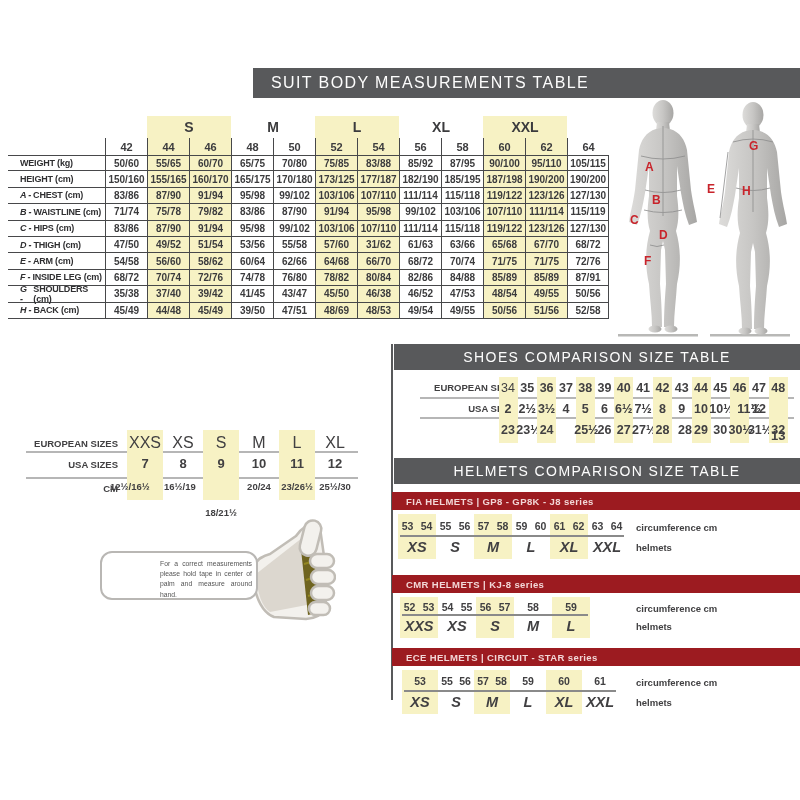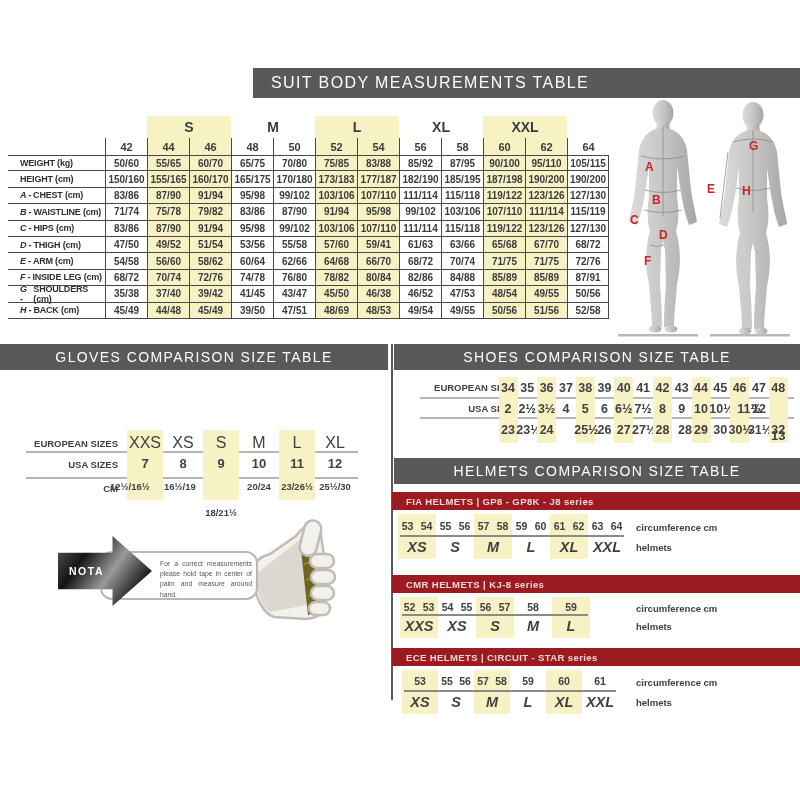--- a/index.html
+++ b/index.html
@@ -101,21 +101,21 @@
       <div class="val hl ft">95/110</div>
       <div class="val ft lc2">105/115</div>
       <div class="lab">
         <span>HEIGHT (cm)</span>
       </div>
       <div class="val">150/160</div>
       <div class="val hl">155/165</div>
       <div class="val hl">160/170</div>
       <div class="val">165/175</div>
       <div class="val">170/180</div>
-      <div class="val hl">173/183</div>
+      <div class="val hl">173/125</div>
       <div class="val hl">177/187</div>
       <div class="val">182/190</div>
       <div class="val">185/195</div>
       <div class="val hl">187/198</div>
       <div class="val hl">190/200</div>
       <div class="val lc2">190/200</div>
       <div class="lab">
         <i>A - </i>
         <span>CHEST (cm)</span>
       </div>
@@ -166,21 +166,21 @@
       <div class="lab">
         <i>D - </i>
         <span>THIGH (cm)</span>
       </div>
       <div class="val">47/50</div>
       <div class="val hl">49/52</div>
       <div class="val hl">51/54</div>
       <div class="val">53/56</div>
       <div class="val">55/58</div>
       <div class="val hl">57/60</div>
-      <div class="val hl">59/41</div>
+      <div class="val hl">31/62</div>
       <div class="val">61/63</div>
       <div class="val">63/66</div>
       <div class="val hl">65/68</div>
       <div class="val hl">67/70</div>
       <div class="val lc2">68/72</div>
       <div class="lab">
         <i>E - </i>
         <span>ARM (cm)</span>
       </div>
       <div class="val">54/58</div>
@@ -289,23 +289,20 @@
         <div class="figletter" style="left: 20px; top: 115px;">C</div>
         <div class="figletter" style="left: 49px; top: 130px;">D</div>
         <div class="figletter" style="left: 97px; top: 84px;">E</div>
         <div class="figletter" style="left: 34px; top: 156px;">F</div>
         <div class="figletter" style="left: 139px; top: 41px;">G</div>
         <div class="figletter" style="left: 132px; top: 86px;">H</div>
       </div>
   </div>
 
   <div id="gloves-sec">
-    <div class="bar" id="gloves-bar" style="left:0;top:0;">
-      <span>GLOVES COMPARISON SIZE TABLE</span>
-    </div>
     <div id="gloves-table">
         <div class="rowlab" style="left: 0px; width: 118px; top: 94px;">EUROPEAN SIZES</div>
         <div class="rowlab" style="left: 0px; width: 118px; top: 115px;">USA SIZES</div>
         <div class="rowlab" style="left: 0px; width: 118px; top: 139px;">CM</div>
         <div class="rule" style="left: 26px; width: 332px; top: 107px; height: 2px;"></div>
         <div class="rule" style="left: 26px; width: 332px; top: 133px; height: 2px;"></div>
         <div class="strip" style="left: 127px; width: 36px; top: 86px; height: 70px;"></div>
         <div class="cellv" style="left: 126px; width: 38px; top: 90px; font-size: 16px; font-weight: 500;">XXS</div>
         <div class="cellv" style="left: 126px; width: 38px; top: 112px; font-size: 13px; font-weight: bold;">7</div>
         <div class="cellv" style="left: 110px; width: 38px; top: 137px; font-size: 9.5px; font-weight: bold;">12½/16½</div>
@@ -320,23 +317,20 @@
         <div class="cellv" style="left: 240px; width: 38px; top: 112px; font-size: 13px; font-weight: bold;">10</div>
         <div class="cellv" style="left: 240px; width: 38px; top: 137px; font-size: 9.5px; font-weight: bold;">20/24</div>
         <div class="strip" style="left: 279px; width: 36px; top: 86px; height: 70px;"></div>
         <div class="cellv" style="left: 278px; width: 38px; top: 90px; font-size: 16px; font-weight: 500;">L</div>
         <div class="cellv" style="left: 278px; width: 38px; top: 112px; font-size: 13px; font-weight: bold;">11</div>
         <div class="cellv" style="left: 278px; width: 38px; top: 137px; font-size: 9.5px; font-weight: bold;">23/26½</div>
         <div class="cellv" style="left: 316px; width: 38px; top: 90px; font-size: 16px; font-weight: 500;">XL</div>
         <div class="cellv" style="left: 316px; width: 38px; top: 112px; font-size: 13px; font-weight: bold;">12</div>
         <div class="cellv" style="left: 316px; width: 38px; top: 137px; font-size: 9.5px; font-weight: bold;">25½/30</div>
       </div>
-    <div id="nota-arrow">
-      <span id="nota-label">NOTA</span>
-    </div>
     <div id="nota-box">
       <div id="nota-text">For a correct measurements please hold tape in center of palm and measure around hand.</div>
     </div>
     <svg class="abs" style="left:240px;top:172px;" width="96" height="114" viewBox="0 0 96 114">
       <g stroke="#c1bdb6" stroke-width="2.5" stroke-linejoin="round">
         <path d="M12,56 Q14,42 30,38 L56,20 Q60,14 66,10 Q76,4 80,12 L84,40 L86,92 Q80,102 66,103 L34,101 Q16,94 12,56 Z" fill="#f3f1ed"></path>
       </g>
       <path d="M16,58 L62,22 L72,88 L30,96 Q18,88 16,58 Z" fill="#dcd7cf" stroke="none"></path>
       <path d="M60,24 L72,20 L80,96 L68,99 Z" fill="#6f6420" stroke="none"></path>
       <path d="M62,32 L76,28 M64,48 L78,44 M66,64 L79,60 M68,80 L80,76" stroke="#938722" stroke-width="2" fill="none"></path>
@@ -356,21 +350,21 @@
     <div class="bar" id="shoes-bar" style="left:2px;top:0;width:406px;">
       <span>SHOES COMPARISON SIZE TABLE</span>
     </div>
     <div id="shoes-table">
         <div class="rowlab" style="left: 0px; width: 126px; top: 38px;">EUROPEAN SIZES</div>
         <div class="rowlab" style="left: 0px; width: 126px; top: 59px;">USA SIZES</div>
         <div class="rowlab" style="left: 0px; width: 126px; top: 80px;">CM</div>
         <div class="rule" style="left: 28px; width: 374px; top: 53px; height: 1.5px;"></div>
         <div class="rule" style="left: 28px; width: 374px; top: 73px; height: 1.5px;"></div>
         <div class="strip" style="left: 106.5px; width: 19px; top: 33px; height: 66px;"></div>
-        <div class="cellv" style="left: 105px; width: 22px; top: 37px; font-size: 12.5px; font-weight: bold;">34</div>
+        <div class="cellv" style="left: 105px; width: 22px; top: 37px; font-size: 12.5px; font-weight: normal;">34</div>
         <div class="cellv" style="left: 105px; width: 22px; top: 58px; font-size: 12.5px; font-weight: bold;">2</div>
         <div class="cellv" style="left: 105px; width: 22px; top: 79px; font-size: 12.5px; font-weight: bold;">23</div>
         <div class="cellv" style="left: 124.3px; width: 22px; top: 37px; font-size: 12.5px; font-weight: bold;">35</div>
         <div class="cellv" style="left: 124.3px; width: 22px; top: 58px; font-size: 12.5px; font-weight: bold;">2½</div>
         <div class="cellv" style="left: 124.3px; width: 22px; top: 79px; font-size: 12.5px; font-weight: bold;">23½</div>
         <div class="strip" style="left: 145.1px; width: 19px; top: 33px; height: 66px;"></div>
         <div class="cellv" style="left: 143.6px; width: 22px; top: 37px; font-size: 12.5px; font-weight: bold;">36</div>
         <div class="cellv" style="left: 143.6px; width: 22px; top: 58px; font-size: 12.5px; font-weight: bold;">3½</div>
         <div class="cellv" style="left: 143.6px; width: 22px; top: 79px; font-size: 12.5px; font-weight: bold;">24</div>
         <div class="cellv" style="left: 162.9px; width: 22px; top: 37px; font-size: 12.5px; font-weight: bold;">37</div>

